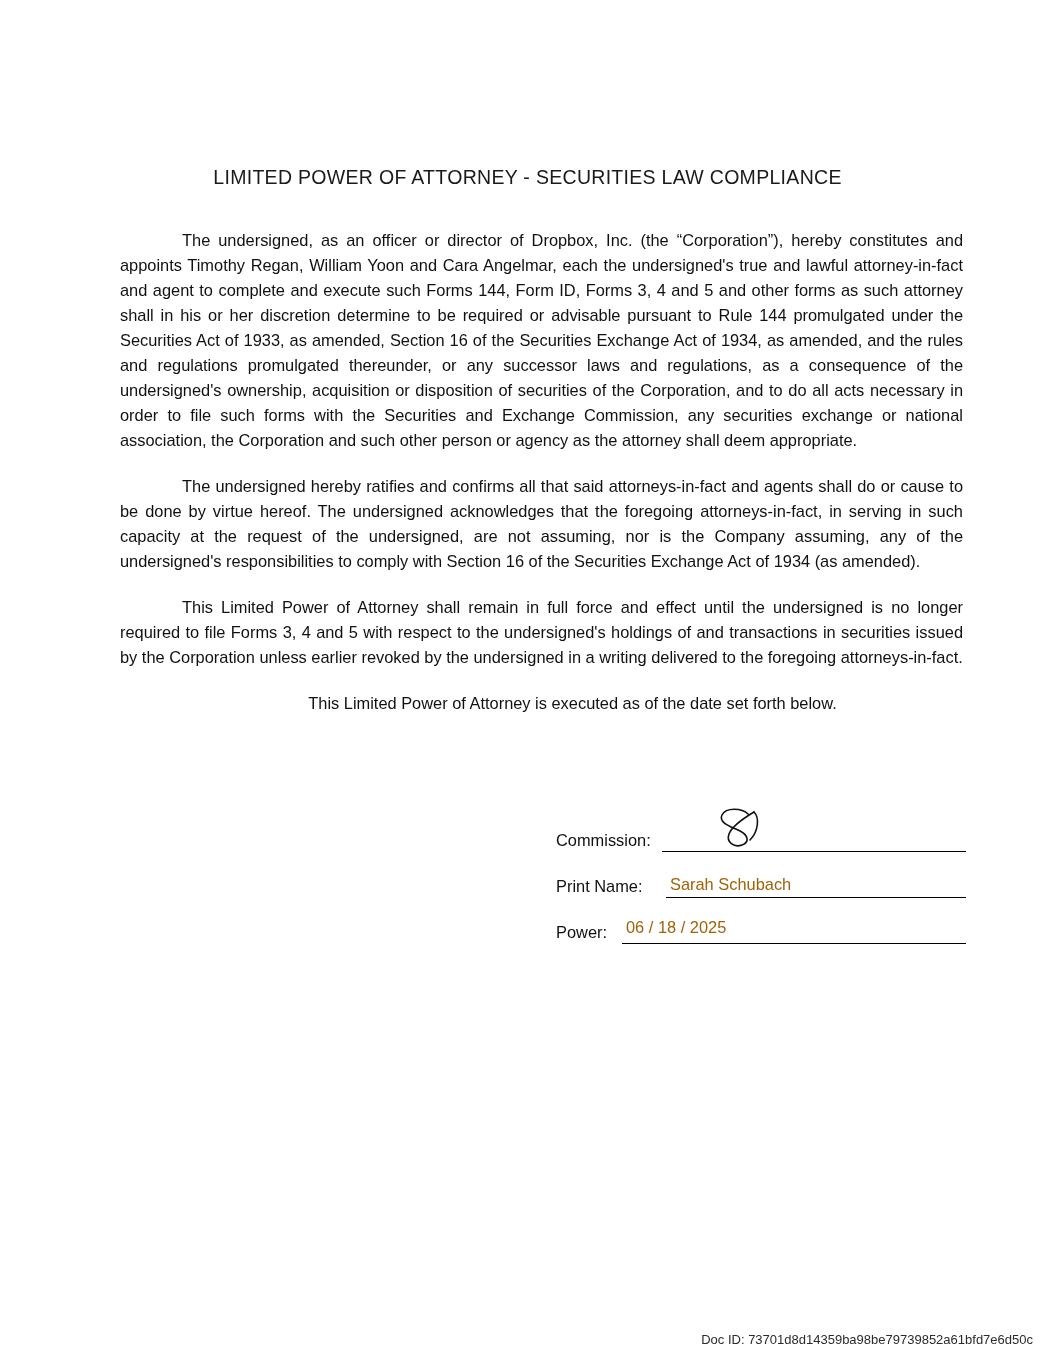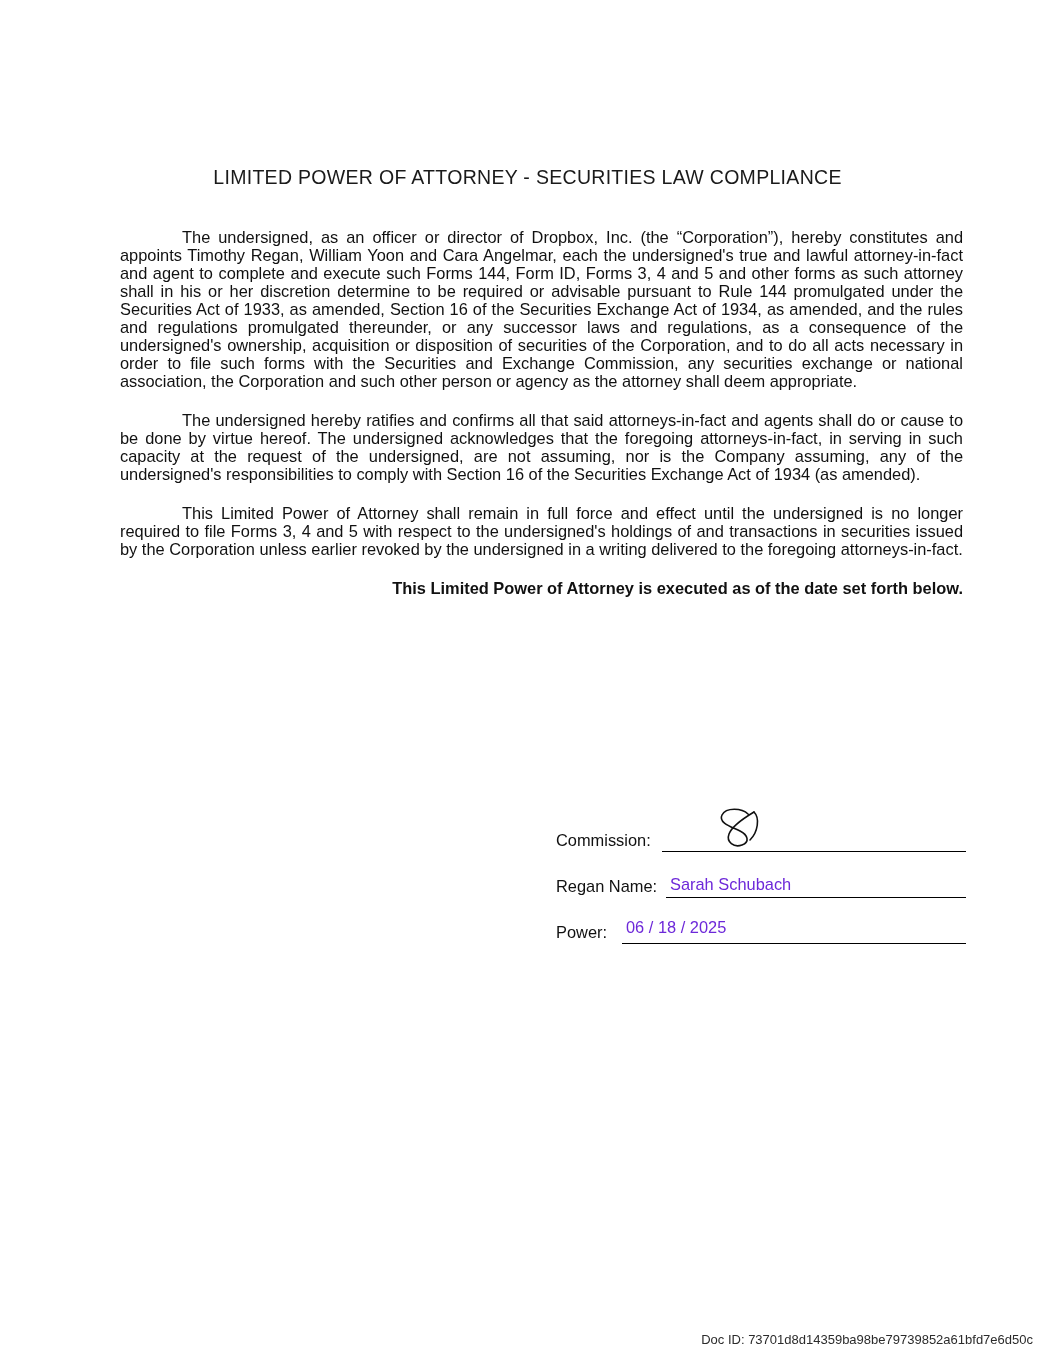--- a/index.html
+++ b/index.html
@@ -36,32 +36,31 @@
   }
   .body-block {
     position: absolute;
     left: 120px;
     top: 228px;
     width: 843px;
   }
   p.para {
     margin: 0 0 21px 0;
     font-size: 16.4px;
-    line-height: 18px;
+    line-height: 25px;
     text-align: justify;
     text-justify: inter-word;
     color: #111111;
   }
   p.para .indent {
     display: inline-block;
     width: 62px;
   }
   p.para-short {
-    text-align: right;
-    font-weight: bold;
+    text-align: center;
   }
   
   .sig-block {
     position: absolute;
     left: 556px;
     top: 810px;
     width: 410px;
   }
   .sig-row {
     position: relative;
@@ -78,21 +77,21 @@
   .sig-line {
     position: absolute;
     bottom: 4px;
     height: 1px;
     background: #000000;
   }
   .sig-value {
     position: absolute;
     bottom: 8px;
     font-size: 16.4px;
-    color: #6d28d9;
+    color: #a16207;
     white-space: nowrap;
   }
   .sig-value.handwrite {
     font-size: 16.8px;
   }
   .signature-mark {
     position: absolute;
     left: 140px;
     bottom: 6px;
     width: 92px;
@@ -133,21 +132,21 @@
       <span class="signature-mark">
         <svg width="92" height="46" viewBox="0 0 92 46" xmlns="http://www.w3.org/2000/svg">
           <path d="M52 10 C46 4, 30 3, 26 11 C22 19, 36 23, 44 27 C52 31, 54 38, 46 41 C38 44, 30 38, 33 30 C36 22, 48 14, 58 8" fill="none" stroke="#111111" stroke-width="1.6" stroke-linecap="round"></path>
           <path d="M58 8 C64 14, 62 28, 54 36" fill="none" stroke="#111111" stroke-width="1.6" stroke-linecap="round"></path>
         </svg>
       </span>
       <span class="sig-value handwrite" style="left:116px;"></span>
     </div>
 
     <div class="sig-row">
-      <span class="sig-label">Regan Name:</span>
+      <span class="sig-label">Print Name:</span>
       <span class="sig-line" style="left:110px; width:300px;"></span>
       <span class="sig-value" style="left:114px;">Sarah Schubach</span>
     </div>
 
     <div class="sig-row">
       <span class="sig-label">Power:</span>
       <span class="sig-line" style="left:66px; width:344px;"></span>
       <span class="sig-value" style="left:70px; bottom:11px;">06 / 18 / 2025</span>
     </div>
 

